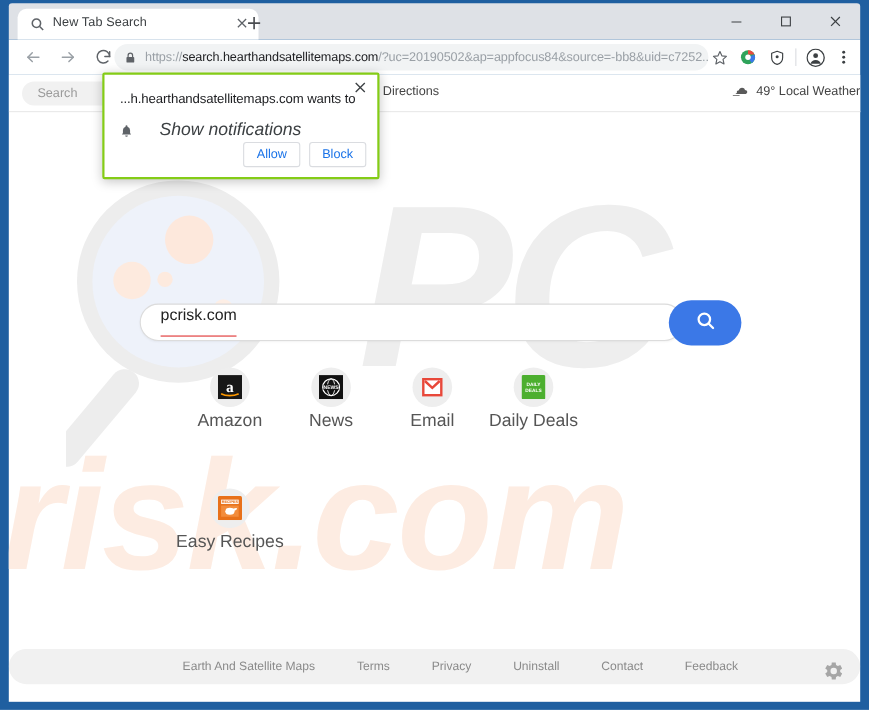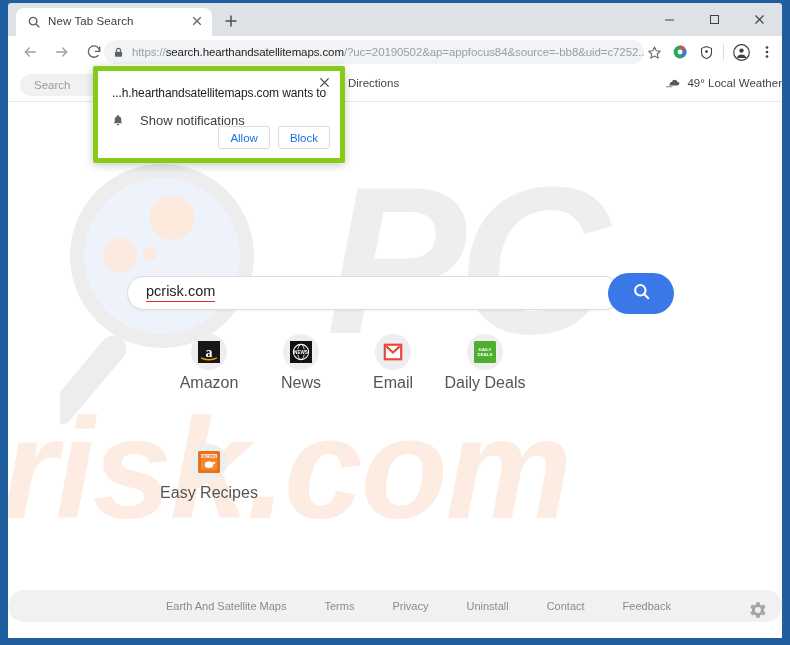--- a/index.html
+++ b/index.html
@@ -29,21 +29,21 @@
     position: absolute;
     left: 8px; top: 3px;
     width: 774px; height: 33px;
     background: #dee1e6;
     border-top-left-radius: 3px;
     border-top-right-radius: 3px;
   }
   .tab {
     position: absolute;
     left: 8px; top: 5px;
-    width: 196px; height: 28px;
+    width: 219px; height: 28px;
     background: #ffffff;
     border-top-left-radius: 8px;
     border-top-right-radius: 8px;
     display: flex;
     align-items: center;
   }
   .tab-favicon {
     position: absolute;
     left: 11px; top: 7px;
     width: 14px; height: 14px;
@@ -257,21 +257,21 @@
     box-shadow: 0 1px 2px rgba(0,0,0,0.05);
     box-sizing: border-box;
     display: flex;
     align-items: center;
   }
   .searchbox .val {
     margin-left: 18px;
     font-size: 14.5px;
     color: #222;
     border-bottom: 1.5px solid #e03030;
-    padding-bottom: 1px;
+    padding-bottom: 9px;
     line-height: 1.1;
   }
   .searchbtn {
     position: absolute;
     left: 481px; top: 0;
     width: 66px; height: 41px;
     background: #3b78e7;
     border-radius: 21px;
     display: flex;
     align-items: center;
@@ -346,21 +346,21 @@
     width: 22px; height: 22px;
     cursor: pointer;
   }
 
   
   .notif {
     position: absolute;
     left: 93px; top: 66px;
     width: 252px; height: 97px;
     background: #ffffff;
-    border: 5px solid #84cc16;
+    border: 2px solid #84cc16;
     border-radius: 2px;
     box-shadow: 0 2px 10px rgba(0,0,0,0.22);
     box-sizing: border-box;
     z-index: 50;
   }
   .notif-close {
     position: absolute;
     right: 8px; top: 5px;
     width: 16px; height: 16px;
     font-size: 13px;
@@ -378,23 +378,24 @@
     letter-spacing: -0.1px;
   }
   .notif-perm {
     position: absolute;
     left: 14px; top: 42px;
     display: flex;
     align-items: center;
   }
   .notif-perm .bell { width: 14px; height: 14px; display:flex; align-items:center; }
   .notif-perm .ptxt {
-    margin-left: 14px;
-    font-size: 13px;
+    margin-left: 22px;
+    font-size: 16px;
     color: #3c4043;
+    font-style: italic;
   }
   .notif-btns {
     position: absolute;
     right: 10px; bottom: 9px;
     display: flex;
   }
   .nbtn {
     min-width: 48px;
     height: 23px;
     padding: 4px 11px;

